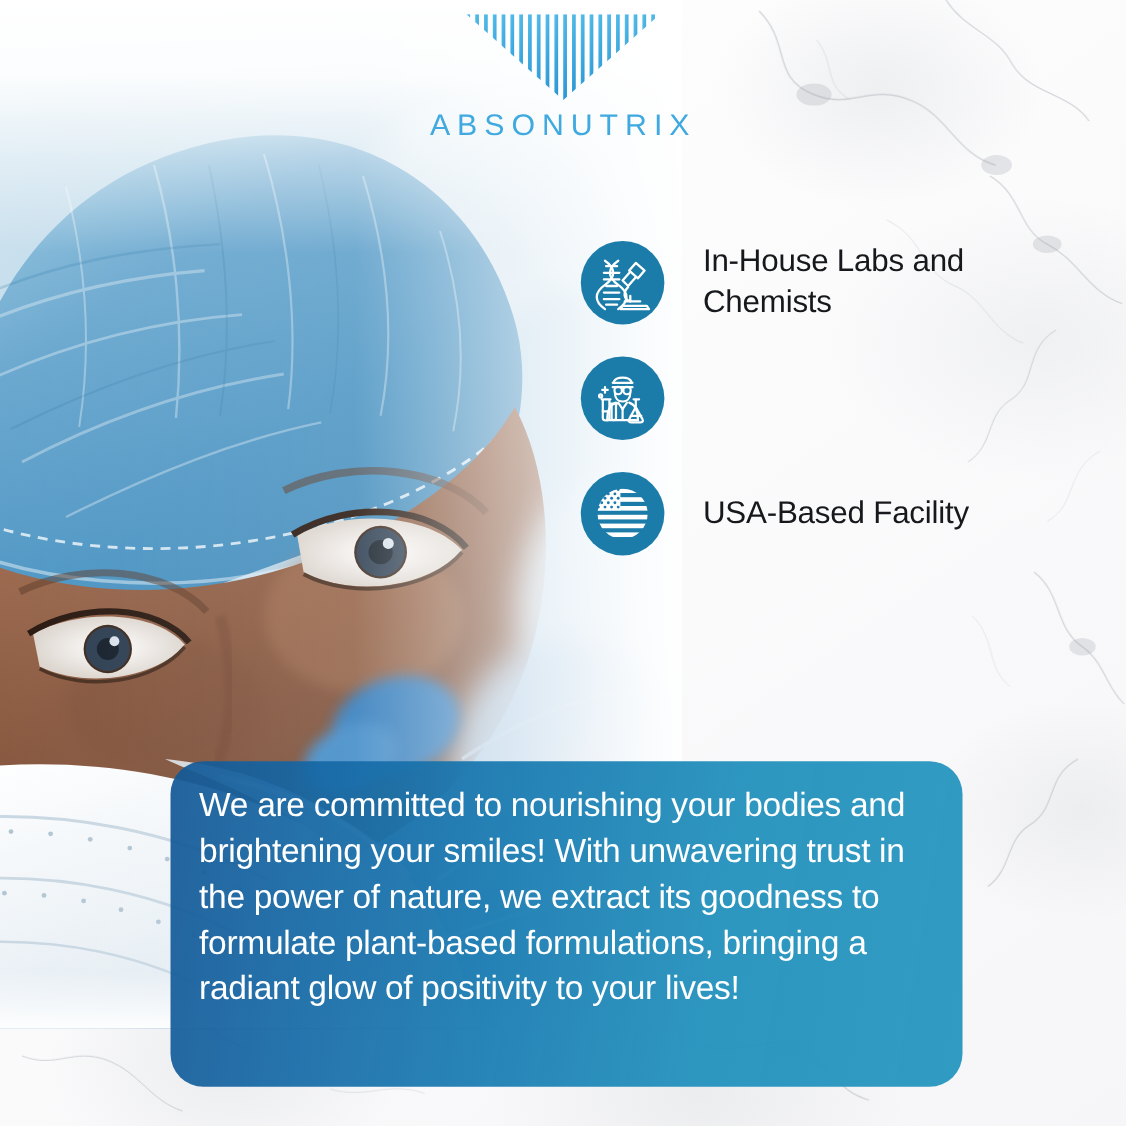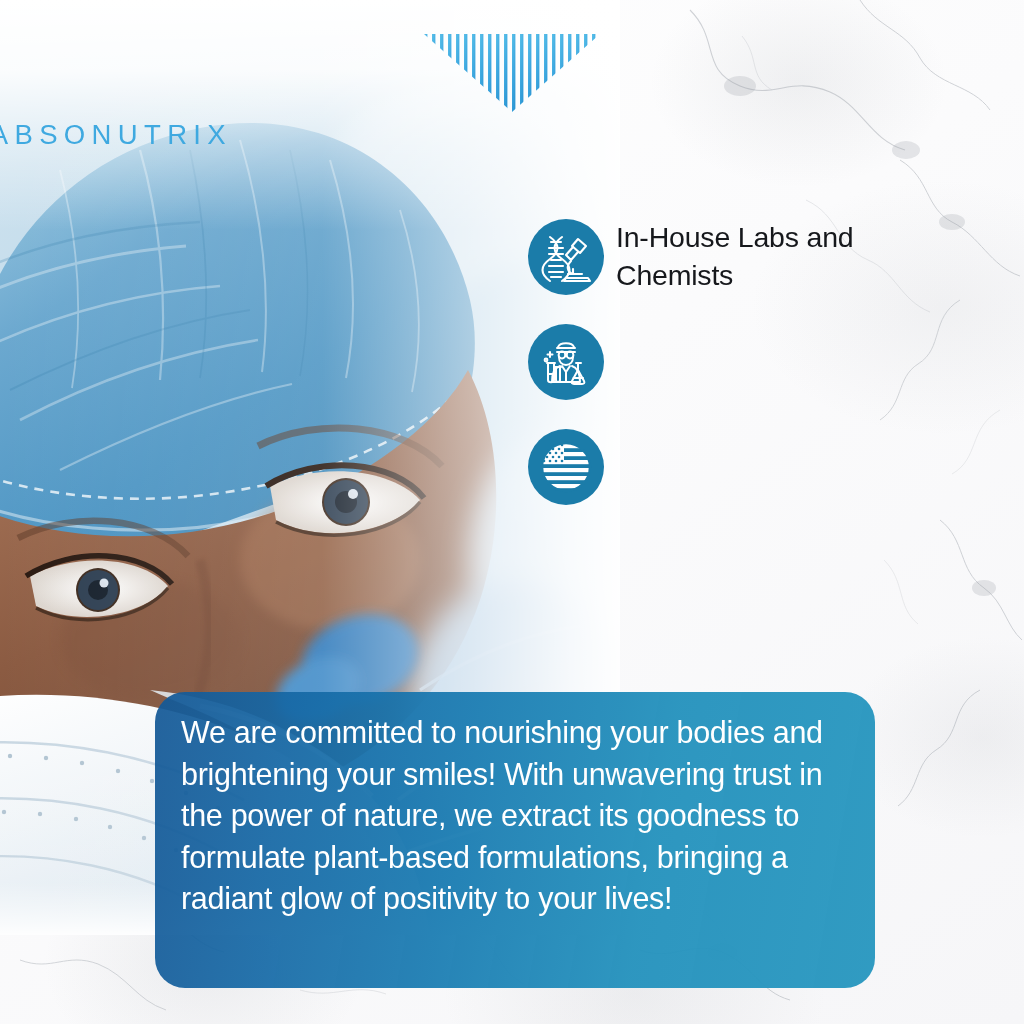--- a/index.html
+++ b/index.html
@@ -39,22 +39,22 @@
     width: 620px;
     height: 935px;
     overflow: hidden;
   }
   .photo-svg { width: 620px; height: 935px; display: block; }
 
   
   .logo {
     position: absolute;
     left: 0; right: 0;
-    top: 30px;
-    text-align: left;
+    top: 9px;
+    text-align: center;
     z-index: 6;
   }
   .logo-mark {
     width: 200px;
     height: 86px;
     margin: 0 auto;
     display: block;
   }
   .logo-word {
     margin-top: 4px;
@@ -84,21 +84,21 @@
     width: 76px;
     height: 76px;
     border-radius: 50%;
     background: #1b7ca9;
     display: flex;
     align-items: center;
     justify-content: center;
   }
   .feature-icon svg { display: block; }
   .feature-label {
-    margin-left: 12px;
+    margin-left: 35px;
     font-size: 28.5px;
     line-height: 1.33;
     color: #16181c;
     font-family: "Liberation Sans", sans-serif;
     letter-spacing: -0.2px;
     max-width: 350px;
   }
 
   
   .quote-box {
@@ -486,20 +486,21 @@
               <circle cx="19" cy="16" r="1.3"></circle>
               <circle cx="4" cy="20" r="1.3"></circle>
                 <circle cx="10" cy="20" r="1.3"></circle>
               <circle cx="16" cy="20" r="1.3"></circle>
                 <circle cx="22" cy="20" r="1.3"></circle>
             </g>
           </g>
           <circle cx="26" cy="26" r="24" fill="none" stroke="#1b7ca9" stroke-width="2.5"></circle>
         </svg>
       </div>
+      <div class="feature-label">USA-Based Facility</div>
     </div>
 
 
   </div>
 
   <div class="quote-box">
     <div class="quote-text">We are committed to nourishing your bodies and brightening your smiles! With unwavering trust in the power of nature, we extract its goodness to formulate plant-based formulations, bringing a radiant glow of positivity to your lives!</div>
   </div>
 
 </div>

